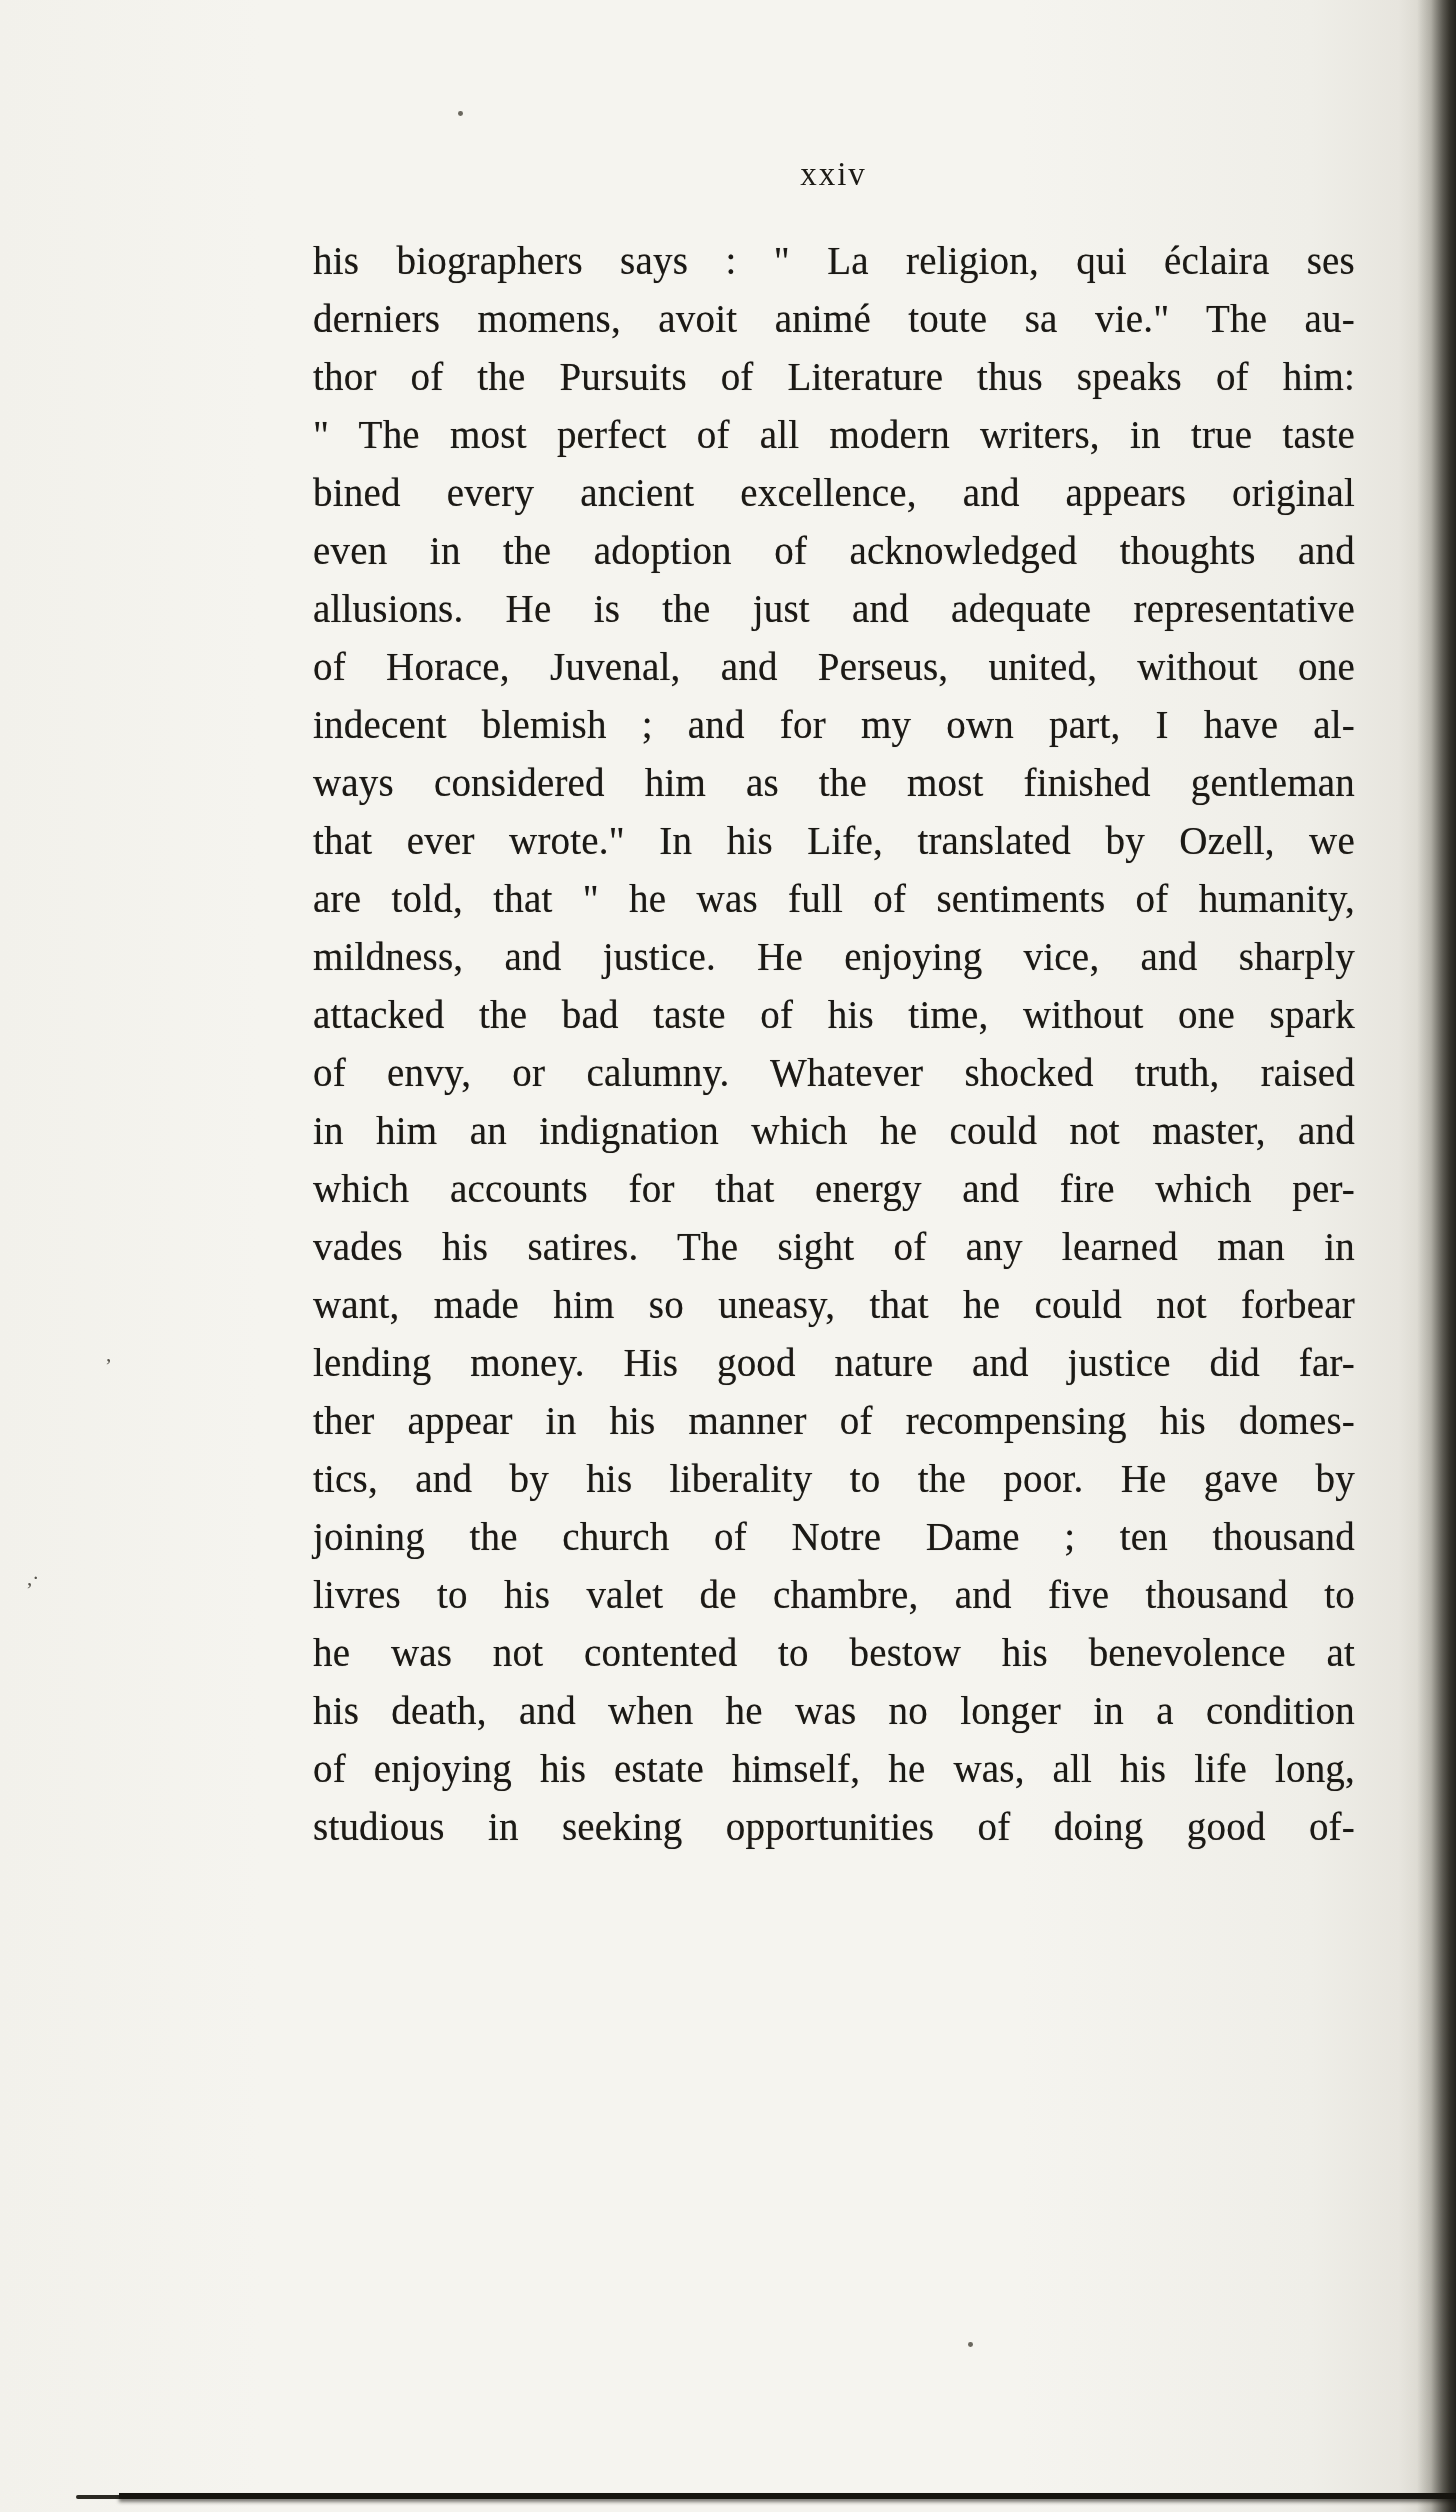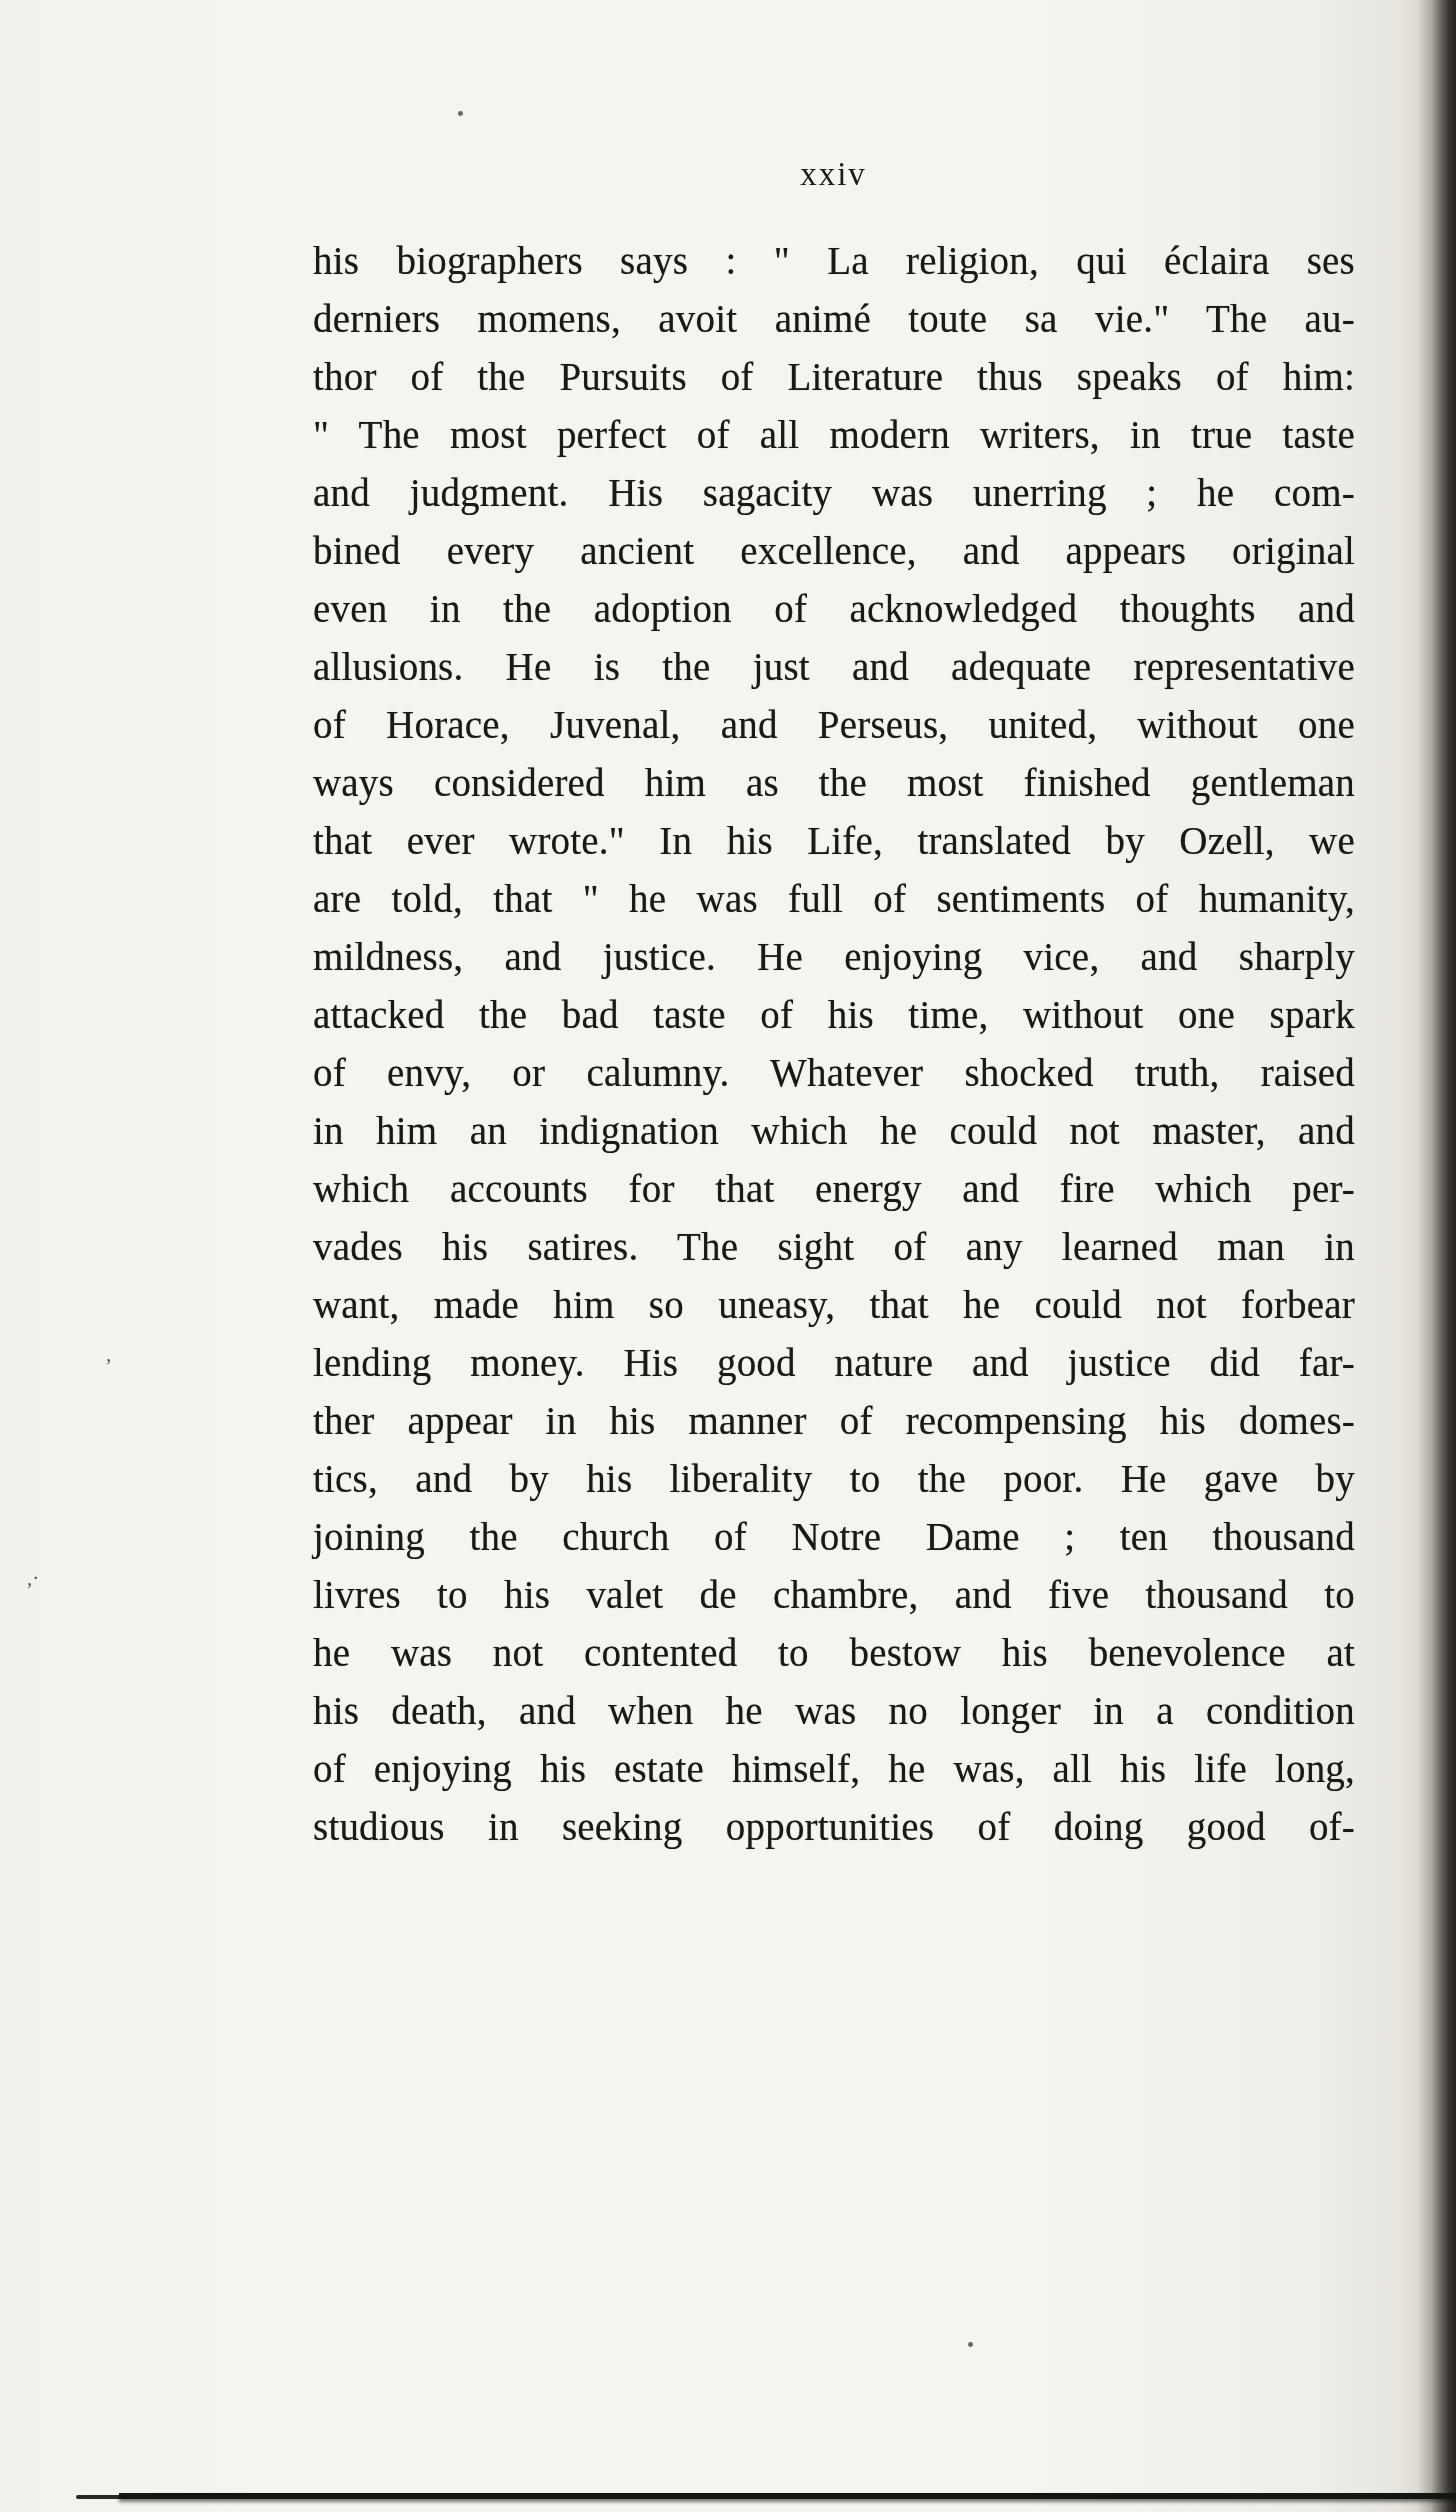--- a/index.html
+++ b/index.html
@@ -111,25 +111,25 @@
 
 <div class="scan">
 
   <div class="page-number">xxiv</div>
 
   <div class="text-block">
       <div class="text-line">his biographers says : " La religion, qui éclaira ses</div>
       <div class="text-line">derniers momens, avoit animé toute sa vie."  The au-</div>
       <div class="text-line">thor of the Pursuits of Literature thus speaks of him:</div>
       <div class="text-line">" The most perfect of all modern writers, in true taste</div>
-      <div class="text-line">and judgment.  His sagacity was unerring ; he com-</div>
       <div class="text-line">bined every ancient excellence, and appears original</div>
       <div class="text-line">even in the adoption of acknowledged thoughts and</div>
       <div class="text-line">allusions.  He is the just and adequate representative</div>
       <div class="text-line">of Horace, Juvenal, and Perseus, united, without one</div>
+      <div class="text-line">indecent blemish ; and for my own part, I have al-</div>
       <div class="text-line">ways considered him as the most finished gentleman</div>
       <div class="text-line">that ever wrote."  In his Life, translated by Ozell, we</div>
       <div class="text-line">are told, that " he was full of sentiments of humanity,</div>
       <div class="text-line">mildness, and justice.  He enjoying vice, and sharply</div>
       <div class="text-line">attacked the bad taste of his time, without one spark</div>
       <div class="text-line">of envy, or calumny.  Whatever shocked truth, raised</div>
       <div class="text-line">in him an indignation which he could not master, and</div>
       <div class="text-line">which accounts for that energy and fire which per-</div>
       <div class="text-line">vades his satires.  The sight of any learned man in</div>
       <div class="text-line">want, made him so uneasy, that he could not forbear</div>

